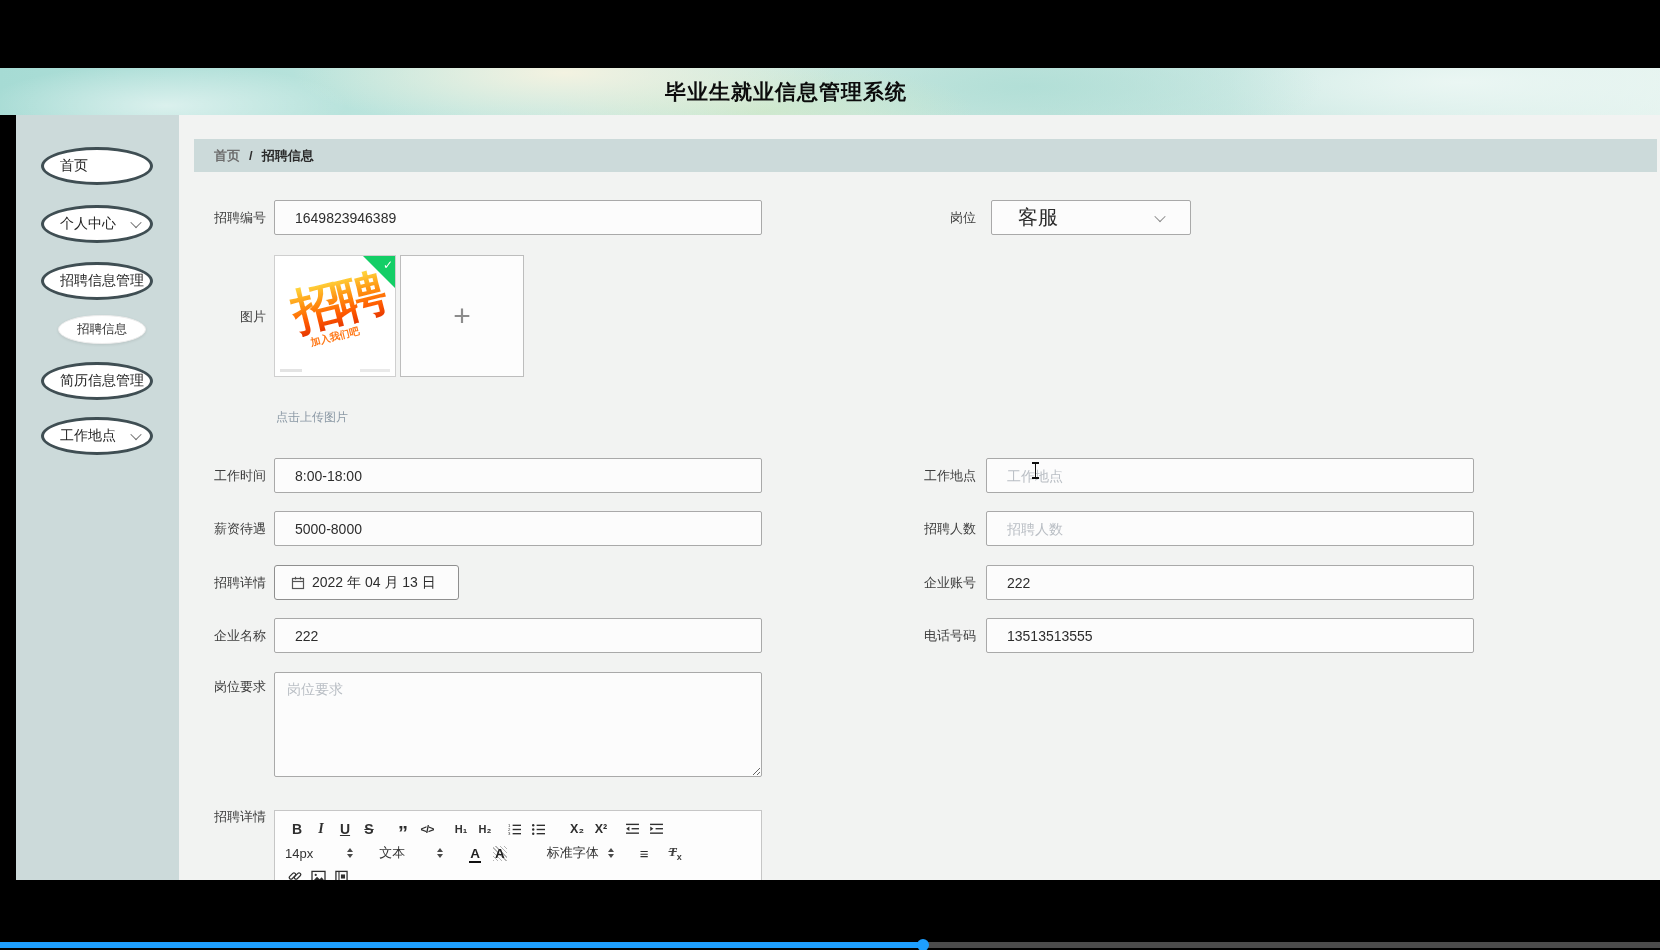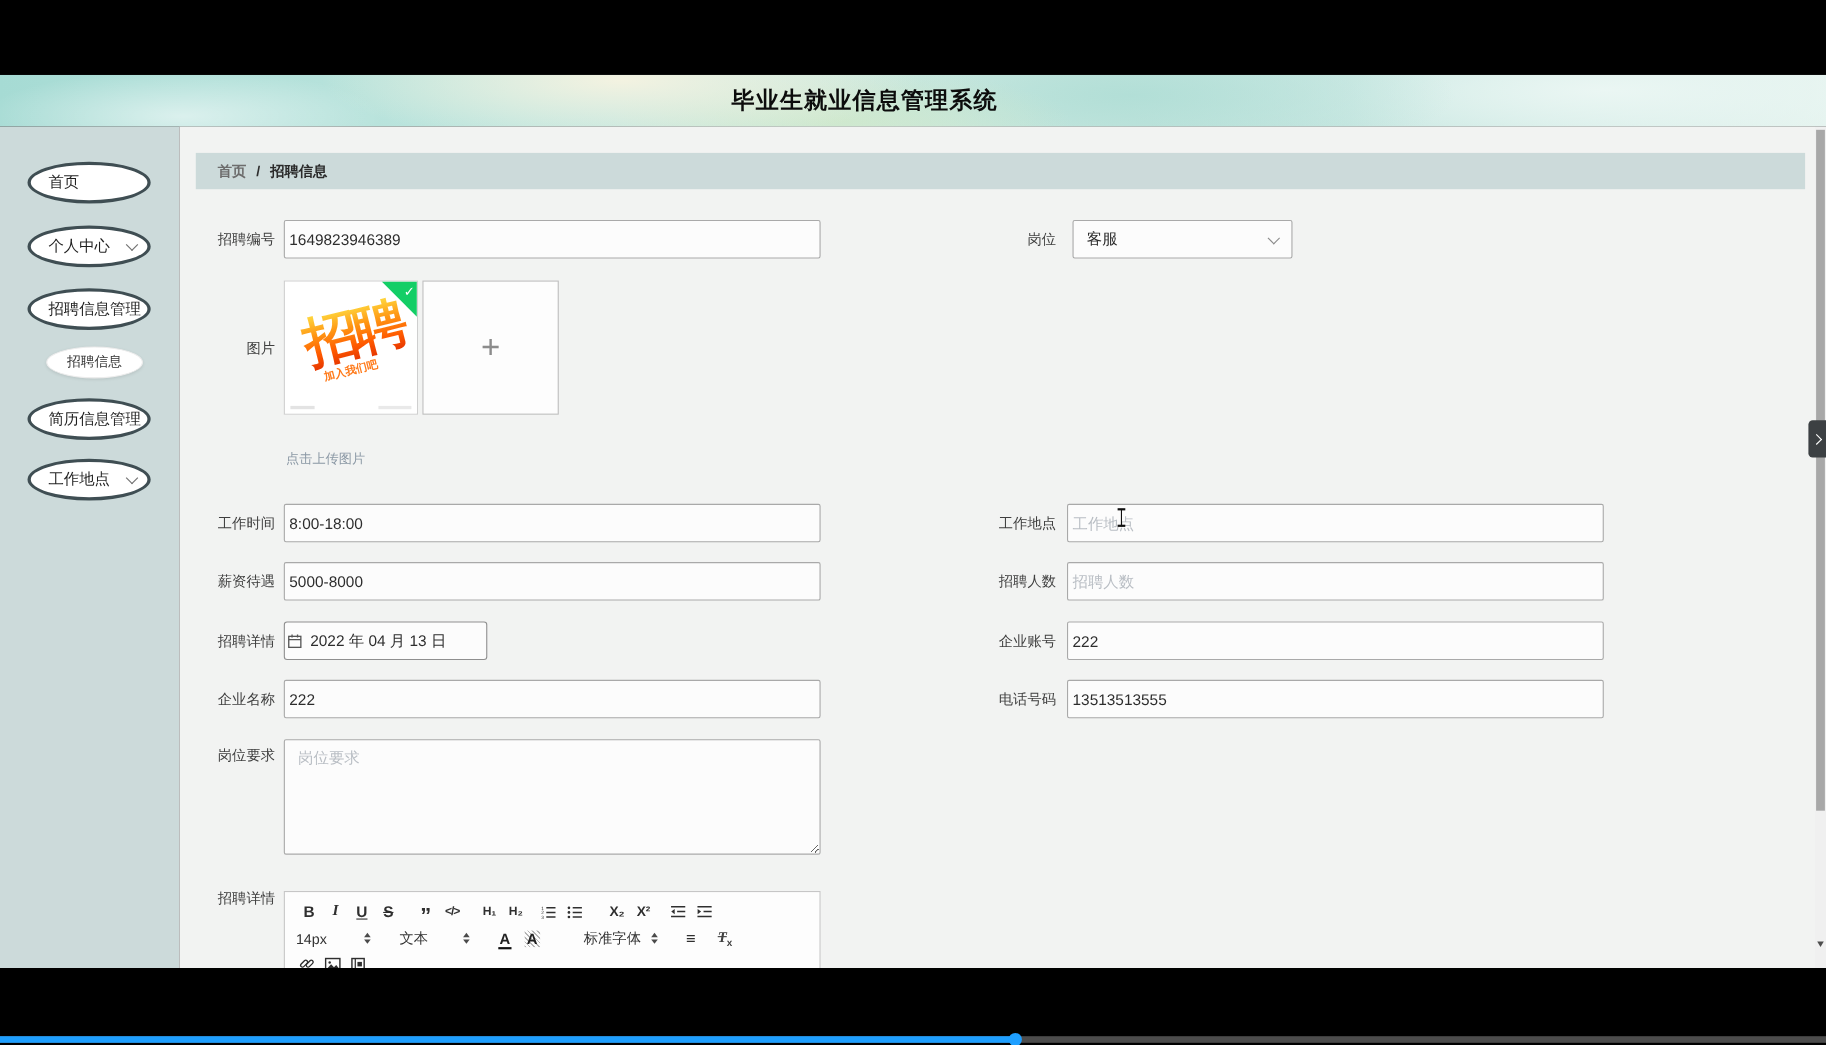--- a/index.html
+++ b/index.html
@@ -19,21 +19,21 @@
       radial-gradient(ellipse 420px 90px at 34% 10%, rgba(246,243,225,.95), transparent 65%),
       radial-gradient(ellipse 300px 70px at 46% 90%, rgba(208,232,201,.8), transparent 70%),
       radial-gradient(ellipse 420px 90px at 62% 40%, rgba(176,222,214,.9), transparent 70%),
       radial-gradient(ellipse 600px 110px at 88% 30%, rgba(236,247,244,.95), transparent 75%),
       linear-gradient(90deg,#a6dbd4,#bfe6df 28%,#cfeae2 52%,#b7e0d9 74%,#e2f2ed);}
   .app-title{position:absolute;left:0;top:0;width:1572px;height:47px;line-height:47px;text-align:center;
     font-size:21px;font-weight:bold;color:#0c0c0c;letter-spacing:1px;}
   .hlinks{position:absolute;right:37px;top:0;height:47px;display:flex;align-items:center;gap:28px;}
   .hlinks a{font-size:14px;color:#1e1e1e;text-decoration:none;cursor:pointer;white-space:nowrap;}
   
-  .main{position:absolute;left:0;top:115px;width:1481px;height:765px;}
+  .main{position:absolute;left:16px;top:115px;width:1481px;height:765px;}
   .sidebar{position:absolute;left:0;top:0;width:163px;height:765px;background:#ccdada;}
   .oval{position:absolute;left:25px;width:112px;height:38px;background:#fff;border:3px solid #3f4e53;
     border-radius:50%;display:flex;align-items:center;padding:0 10px 0 16px;box-sizing:border-box;
     cursor:pointer;font-size:14px;color:#1f1f1f;white-space:nowrap;}
   .oval .chev{margin-left:auto;}
   .oval.sub{left:42px;width:88px;height:29px;border:1px solid #ececec;box-shadow:0 1px 3px rgba(0,0,0,.10);
     justify-content:center;padding:0;font-size:12.5px;color:#333;}
   .chev{display:inline-block;width:7px;height:7px;border-right:1.6px solid #707070;
     border-bottom:1.6px solid #707070;transform:rotate(45deg) translate(-1px,-1px);}
   .content{position:absolute;left:163px;top:0;width:1487px;height:765px;background:#f2f3f2;}
@@ -41,30 +41,30 @@
   .crumb{position:absolute;left:15px;top:24px;width:1463px;height:33px;background:#ccdada;
     display:flex;align-items:center;padding-left:20px;box-sizing:border-box;font-size:13px;font-weight:bold;}
   .crumb .home{color:#6d6d6d;cursor:pointer;}
   .crumb .sep{color:#2e2e2e;margin:0 9px;}
   .crumb .cur{color:#2a2a2a;}
   
   .lab{position:absolute;left:0;width:87px;text-align:right;font-size:13px;color:#3e3e3e;line-height:35px;white-space:nowrap;}
   .lab-r{position:absolute;left:637px;width:160px;text-align:right;font-size:13px;color:#3e3e3e;line-height:35px;white-space:nowrap;}
   .lab.tight{line-height:20px;}
   .inp{position:absolute;height:35px;box-sizing:border-box;border:1px solid #a9a9a9;border-radius:2px;
-    background:#fcfcfc;font-size:14px;color:#2d2d2d;padding:0 4px;outline:none;
+    background:#fcfcfc;font-size:14px;color:#2d2d2d;padding:0 20px;outline:none;
     font-family:"Liberation Sans","DejaVu Sans",sans-serif;}
   .inp::placeholder{color:#b9bec4;opacity:1;}
   .inp.lcol{left:95px;width:488px;}
   .inp.rcol{left:807px;width:488px;}
   .select{position:absolute;left:812px;width:200px;height:35px;box-sizing:border-box;border:1px solid #a9a9a9;
-    border-radius:2px;background:#fcfcfc;display:flex;align-items:center;padding:0 12px;font-size:14px;color:#2d2d2d;cursor:pointer;}
+    border-radius:2px;background:#fcfcfc;display:flex;align-items:center;padding:0 26px;font-size:20px;color:#2d2d2d;cursor:pointer;}
   .select .chev{margin-left:auto;border-color:#8b8b8b;}
   .dateinp{position:absolute;left:95px;top:450px;width:185px;height:35px;box-sizing:border-box;border:1px solid #8f8f8f;
-    border-radius:3px;background:#fcfcfc;display:flex;align-items:center;gap:7px;padding:0 2px;font-size:14px;color:#2d2d2d;cursor:pointer;}
+    border-radius:3px;background:#fcfcfc;display:flex;align-items:center;gap:7px;padding:0 16px;font-size:14px;color:#2d2d2d;cursor:pointer;}
   .txtarea{position:absolute;left:95px;top:557px;width:488px;height:105px;box-sizing:border-box;border:1px solid #a9a9a9;
     border-radius:2px;background:#fcfcfc;font-size:14px;color:#2d2d2d;padding:8px 12px;resize:both;outline:none;
     font-family:"Liberation Sans","DejaVu Sans",sans-serif;}
   .txtarea::placeholder{color:#b9bec4;opacity:1;}
   
   .thumb{position:absolute;left:95px;top:140px;width:122px;height:122px;background:#fff;border:1px solid #cfcfcf;
     box-sizing:border-box;overflow:hidden;cursor:pointer;}
   .poster{position:absolute;inset:0;background:#fff;}
   .poster-big{font-size:50px;font-weight:900;letter-spacing:-5px;line-height:1;
     background:linear-gradient(180deg,#ffd23a 4%,#ff9412 38%,#ff5a00 72%,#e63600);

